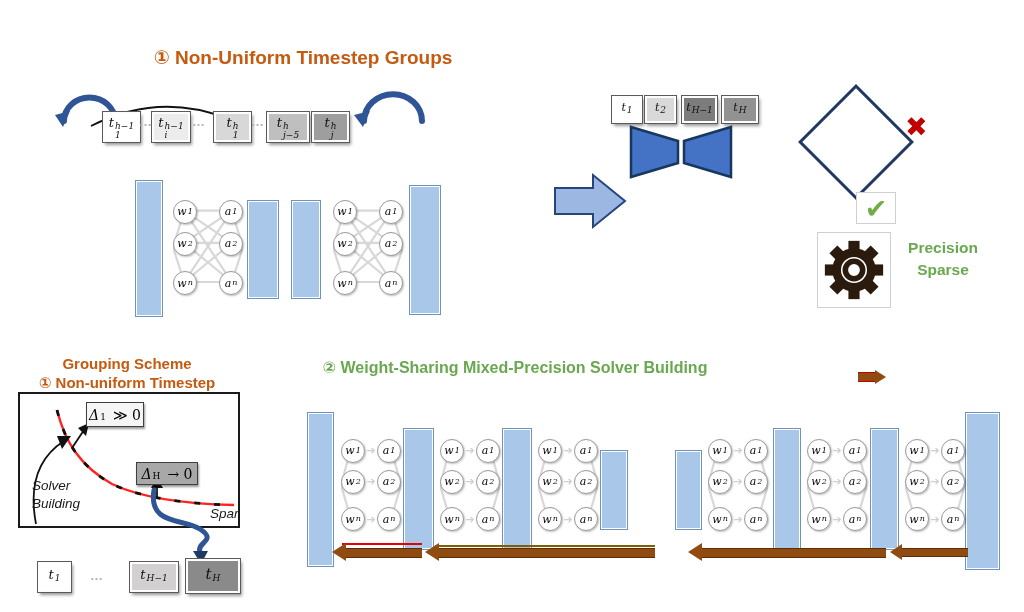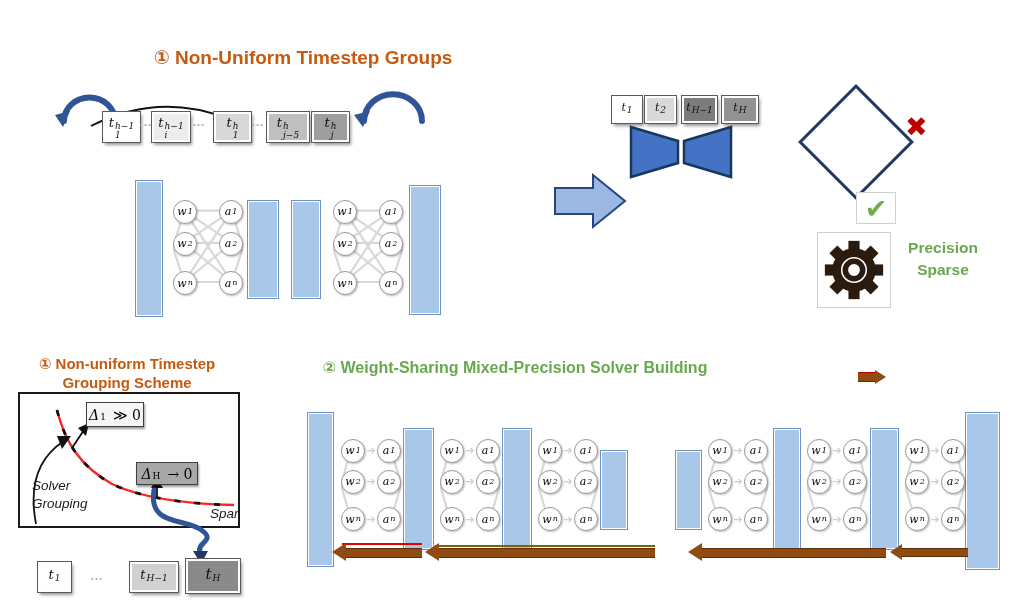--- a/index.html
+++ b/index.html
@@ -260,22 +260,22 @@
       <circle cx="50" cy="50" r="28" fill="none" stroke="#2B1A0E" stroke-width="14"></circle>
       <circle cx="50" cy="50" r="14" fill="#fff" stroke="#2B1A0E" stroke-width="9"></circle>
     </svg>
   </div>
   <div class="abs title green" style="left:886px;top:237px;width:114px;font-size:15.5px;line-height:1.45;">
     <div>Precision</div>
     <div>Sparse</div>
   </div>
 
   <div class="abs title orange" style="left:14px;top:355px;width:226px;font-size:15px;line-height:1.25;">
+    <div>Grouping  Scheme</div>
     <div>① Non-uniform Timestep</div>
-    <div>Grouping  Scheme</div>
   </div>
 
   <div class="plot">
     <svg class="abs" style="left:0;top:0" width="218" height="132">
       <path d="M37,16 C45,48 60,72 92,90 C122,104 165,110 214,111" fill="none" stroke="#FF2222" stroke-width="2.4"></path>
       <path d="M37,16 C45,48 60,72 92,90 C122,104 165,110 214,111" fill="none" stroke="#111" stroke-width="2.8" stroke-dasharray="6 14"></path>
       <path d="M16,130 Q5,72 44,47" fill="none" stroke="#111" stroke-width="1.8"></path>
       <polygon points="37,42 51,42 42,55" fill="#111"></polygon>
       <line x1="52" y1="54" x2="64" y2="36" stroke="#111" stroke-width="1.8"></line>
       <polygon points="58,34 69,29 66,42" fill="#111"></polygon>
@@ -287,21 +287,21 @@
         <sub>1</sub>
         <span style="margin-left:4px">≫ 0</span>
     </div>
     <div class="dbox" style="left:116px;top:68px;width:60px;height:21px;background:#A8A8A8">
       <i>Δ</i>
         <sub>H</sub>
         <span style="margin-left:4px">→ 0</span>
     </div>
     <div class="abs ital" style="left:12px;top:83px;font-size:13.5px;line-height:1.3;">
       <div>Solver</div>
-        <div>Grouping</div>
+        <div>Building</div>
     </div>
     <div class="abs ital" style="left:190px;top:112px;width:60px;font-size:13.5px;">Sparse</div>
   </div>
 
   <svg class="abs" style="left:138px;top:452px" width="112" height="118">
     <path d="M16,38 C10,74 46,66 62,77 C80,89 58,90 62,100" fill="none" stroke="#2F5597" stroke-width="5" stroke-linecap="round"></path>
     <polygon points="55,99 70,99 63,112" fill="#1F3864"></polygon>
   </svg>
 
   <div class="abs tbox" style="left: 38px; top: 562px; width: 29px; height: 26px; background: rgb(255, 255, 255);">

